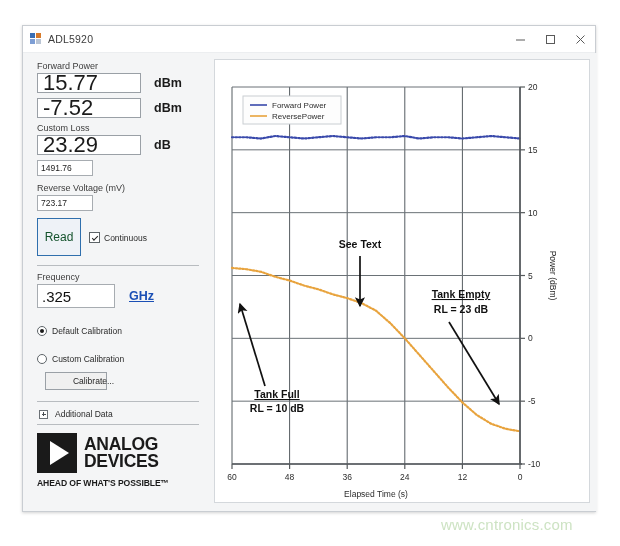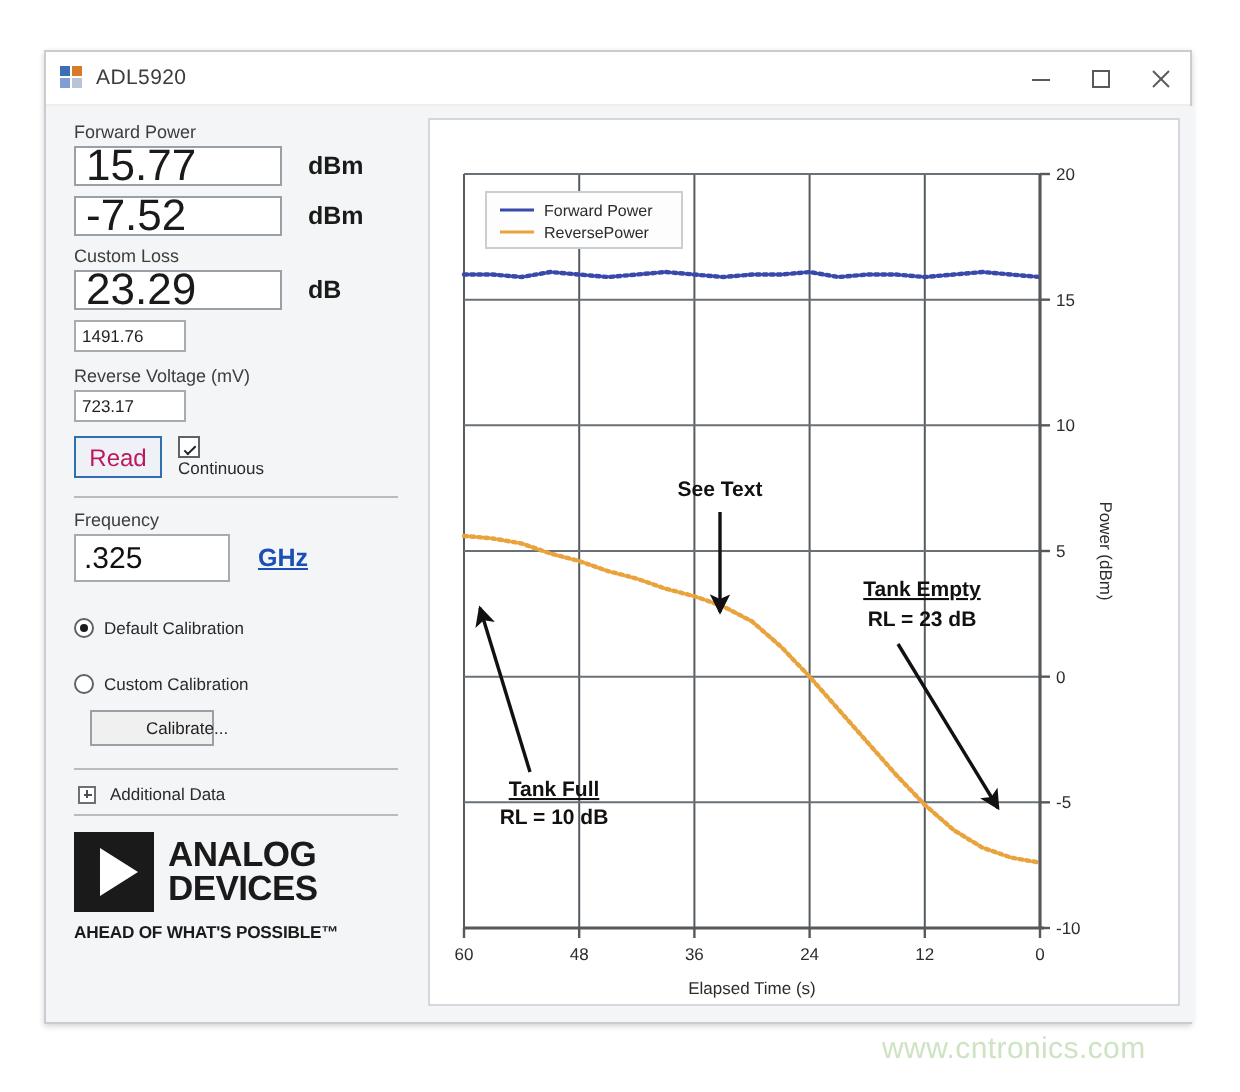--- a/index.html
+++ b/index.html
@@ -140,35 +140,34 @@
 
   
   #read-row {
     display: flex;
     align-items: center;
     margin-top: 2px;
     margin-bottom: 9px;
   }
   #read-button {
     width: 44px;
-    height: 21px;
+    height: 38px;
     background: #eef2f7;
     border: 1px solid #2f6fad;
     box-sizing: border-box;
     display: flex;
     align-items: center;
     justify-content: center;
     font-size: 12px;
-    color: #be185d;
+    color: #14532d;
   }
   .checkbox-wrap {
     display: flex;
-    align-items: flex-start;
+    align-items: flex-end;
     margin-left: 8px;
-    flex-direction: column;
   }
   .cbox {
     width: 11px; height: 11px;
     background: #fff;
     border: 1px solid #5d6468;
     box-sizing: border-box;
     position: relative;
     margin-right: 4px;
   }
   .cbox::after {

